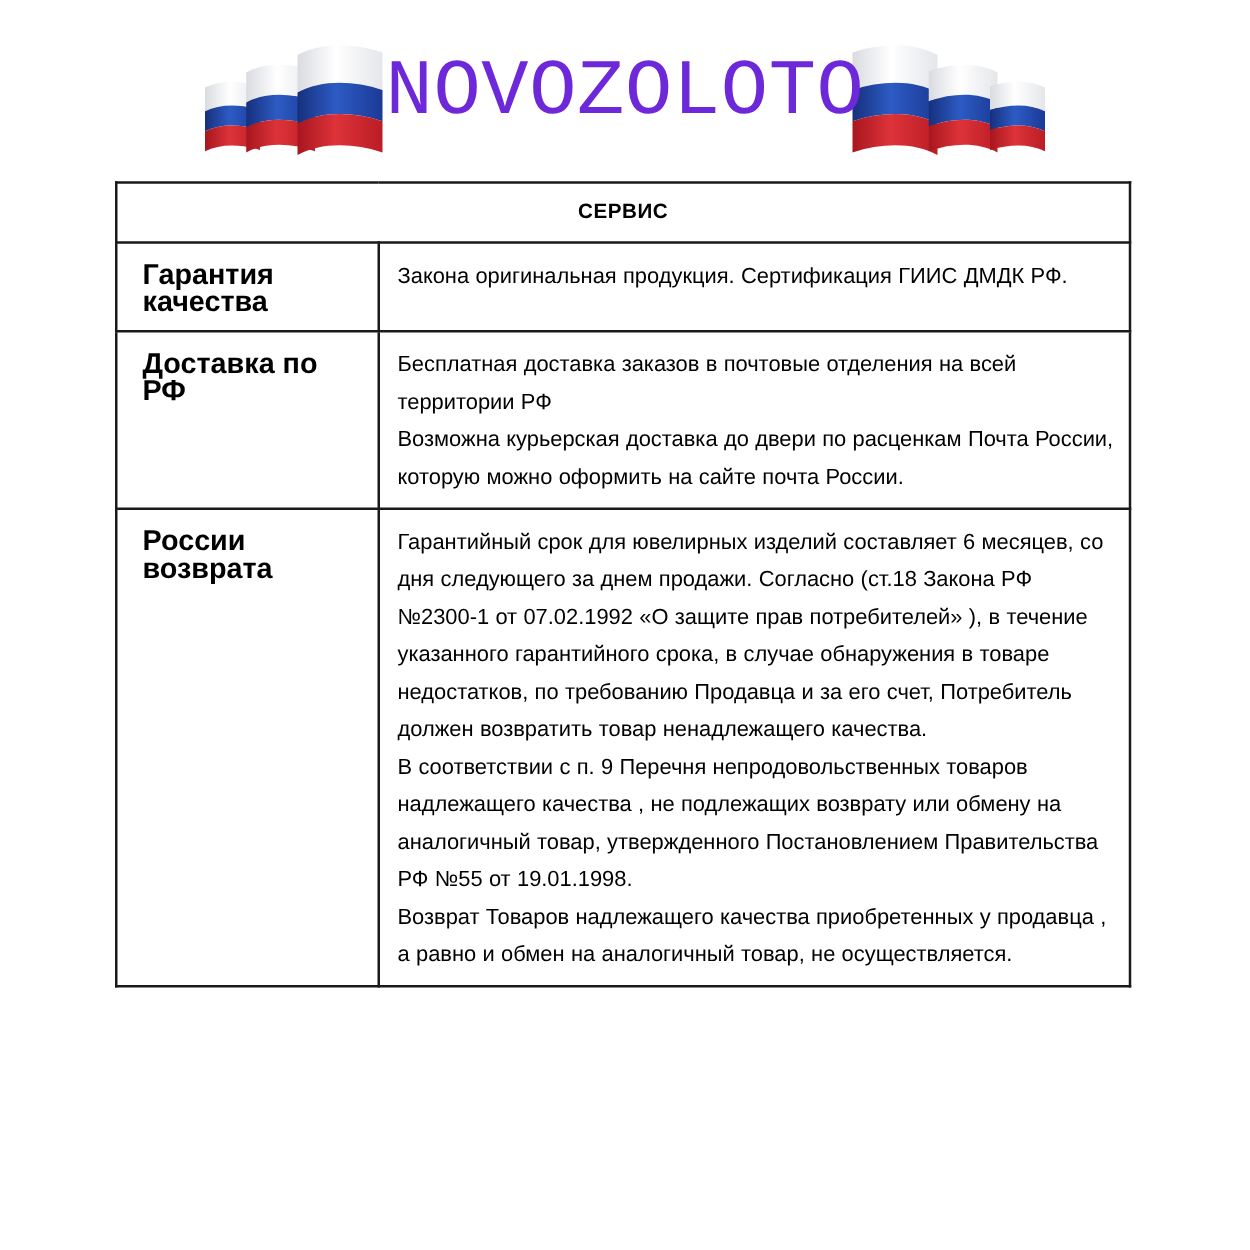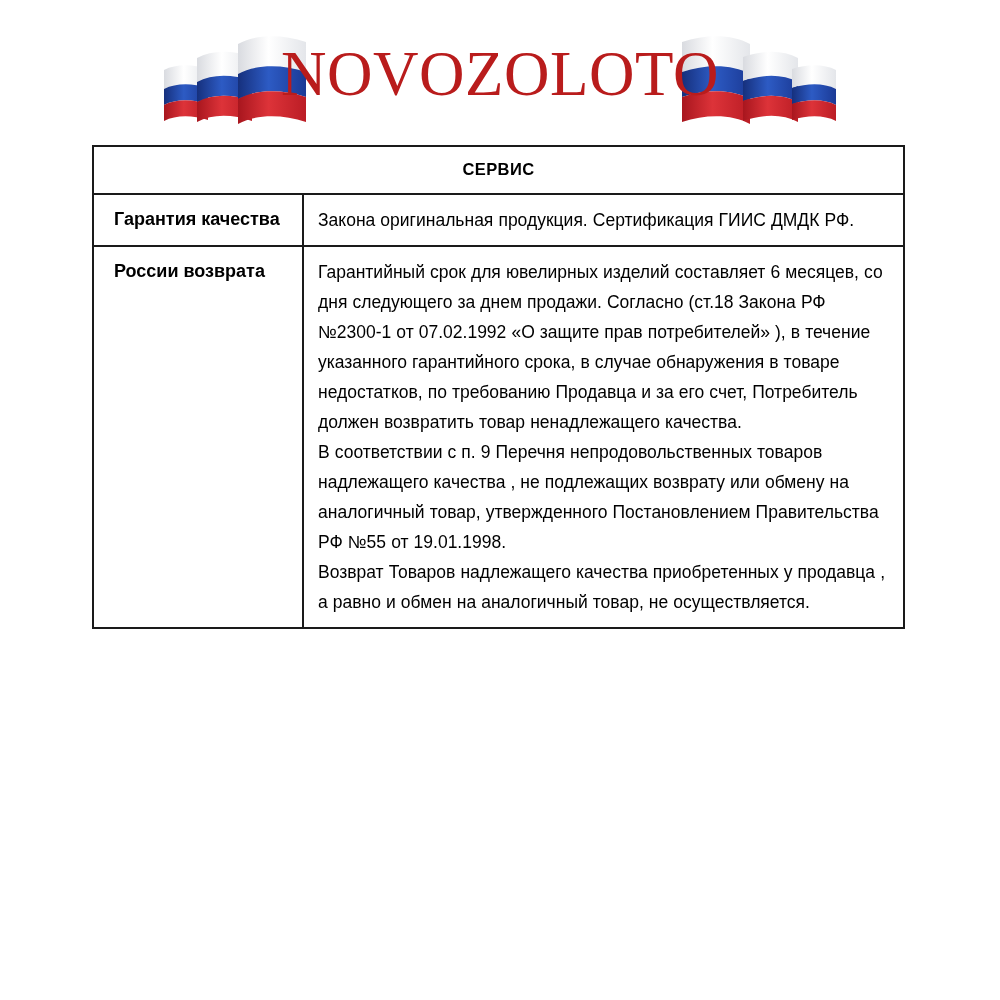--- a/index.html
+++ b/index.html
@@ -40,25 +40,25 @@
     bottom: 0;
   }
 
   
   .wordmark {
     position: absolute;
     left: 0;
     top: 0;
     width: 1000px;
     text-align: center;
-    font-family: Liberation Serif, serif;
+    font-family: Liberation Mono, monospace;
     font-size: 63px;
     line-height: 92px;
     letter-spacing: 0.5px;
-    color: #b91c1c;
+    color: #6d28d9;
     white-space: nowrap;
     z-index: 4;
   }
 
   
   .service-table {
     position: absolute;
     left: 92px;
     top: 145px;
     width: 813px;
@@ -75,21 +75,21 @@
     text-align: center;
     font-size: 16.5px;
     font-weight: bold;
     letter-spacing: 0.4px;
     padding: 13px 6px 14px 6px !important;
   }
 
   .col-label { width: 210px; }
 
   .cell-label {
-    font-size: 18px;
+    font-size: 23px;
     font-weight: bold;
     line-height: 22px;
     padding: 13px 8px 12px 14px !important;
     text-align: left;
   }
   .cell-label.indent { padding-left: 20px !important; }
 
   .cell-body {
     font-size: 17.5px;
     line-height: 30px;
@@ -175,20 +175,25 @@
   <tbody>
     <tr>
       <td class="table-title-cell" colspan="2">СЕРВИС</td>
     </tr>
 
     <tr class="row-pad-guarantee">
       <td class="cell-label indent">Гарантия качества</td>
       <td class="cell-body">Закона оригинальная продукция. Сертификация  ГИИС ДМДК РФ.</td>
     </tr>
 
+    <tr>
+      <td class="cell-label indent">Доставка по РФ</td>
+      <td class="cell-body">Бесплатная  доставка заказов в почтовые отделения на всей территории РФ
+Возможна курьерская доставка до двери по расценкам Почта России, которую можно оформить на сайте почта России.</td>
+    </tr>
 
 
     <tr>
       <td class="cell-label indent">России возврата</td>
       <td class="cell-body">Гарантийный срок для ювелирных изделий составляет  6 месяцев, со дня следующего за днем продажи. Согласно (ст.18 Закона РФ №2300-1 от 07.02.1992 «О защите прав потребителей» ), в течение указанного гарантийного срока, в случае обнаружения в товаре недостатков, по требованию Продавца и за его счет, Потребитель должен возвратить товар ненадлежащего качества.
 В соответствии с п. 9 Перечня непродовольственных товаров надлежащего качества , не подлежащих возврату или обмену на аналогичный товар, утвержденного Постановлением Правительства РФ №55 от 19.01.1998.
 Возврат Товаров надлежащего качества приобретенных у продавца , а равно и обмен на аналогичный товар, не осуществляется.</td>
     </tr>
   </tbody>
 </table>

